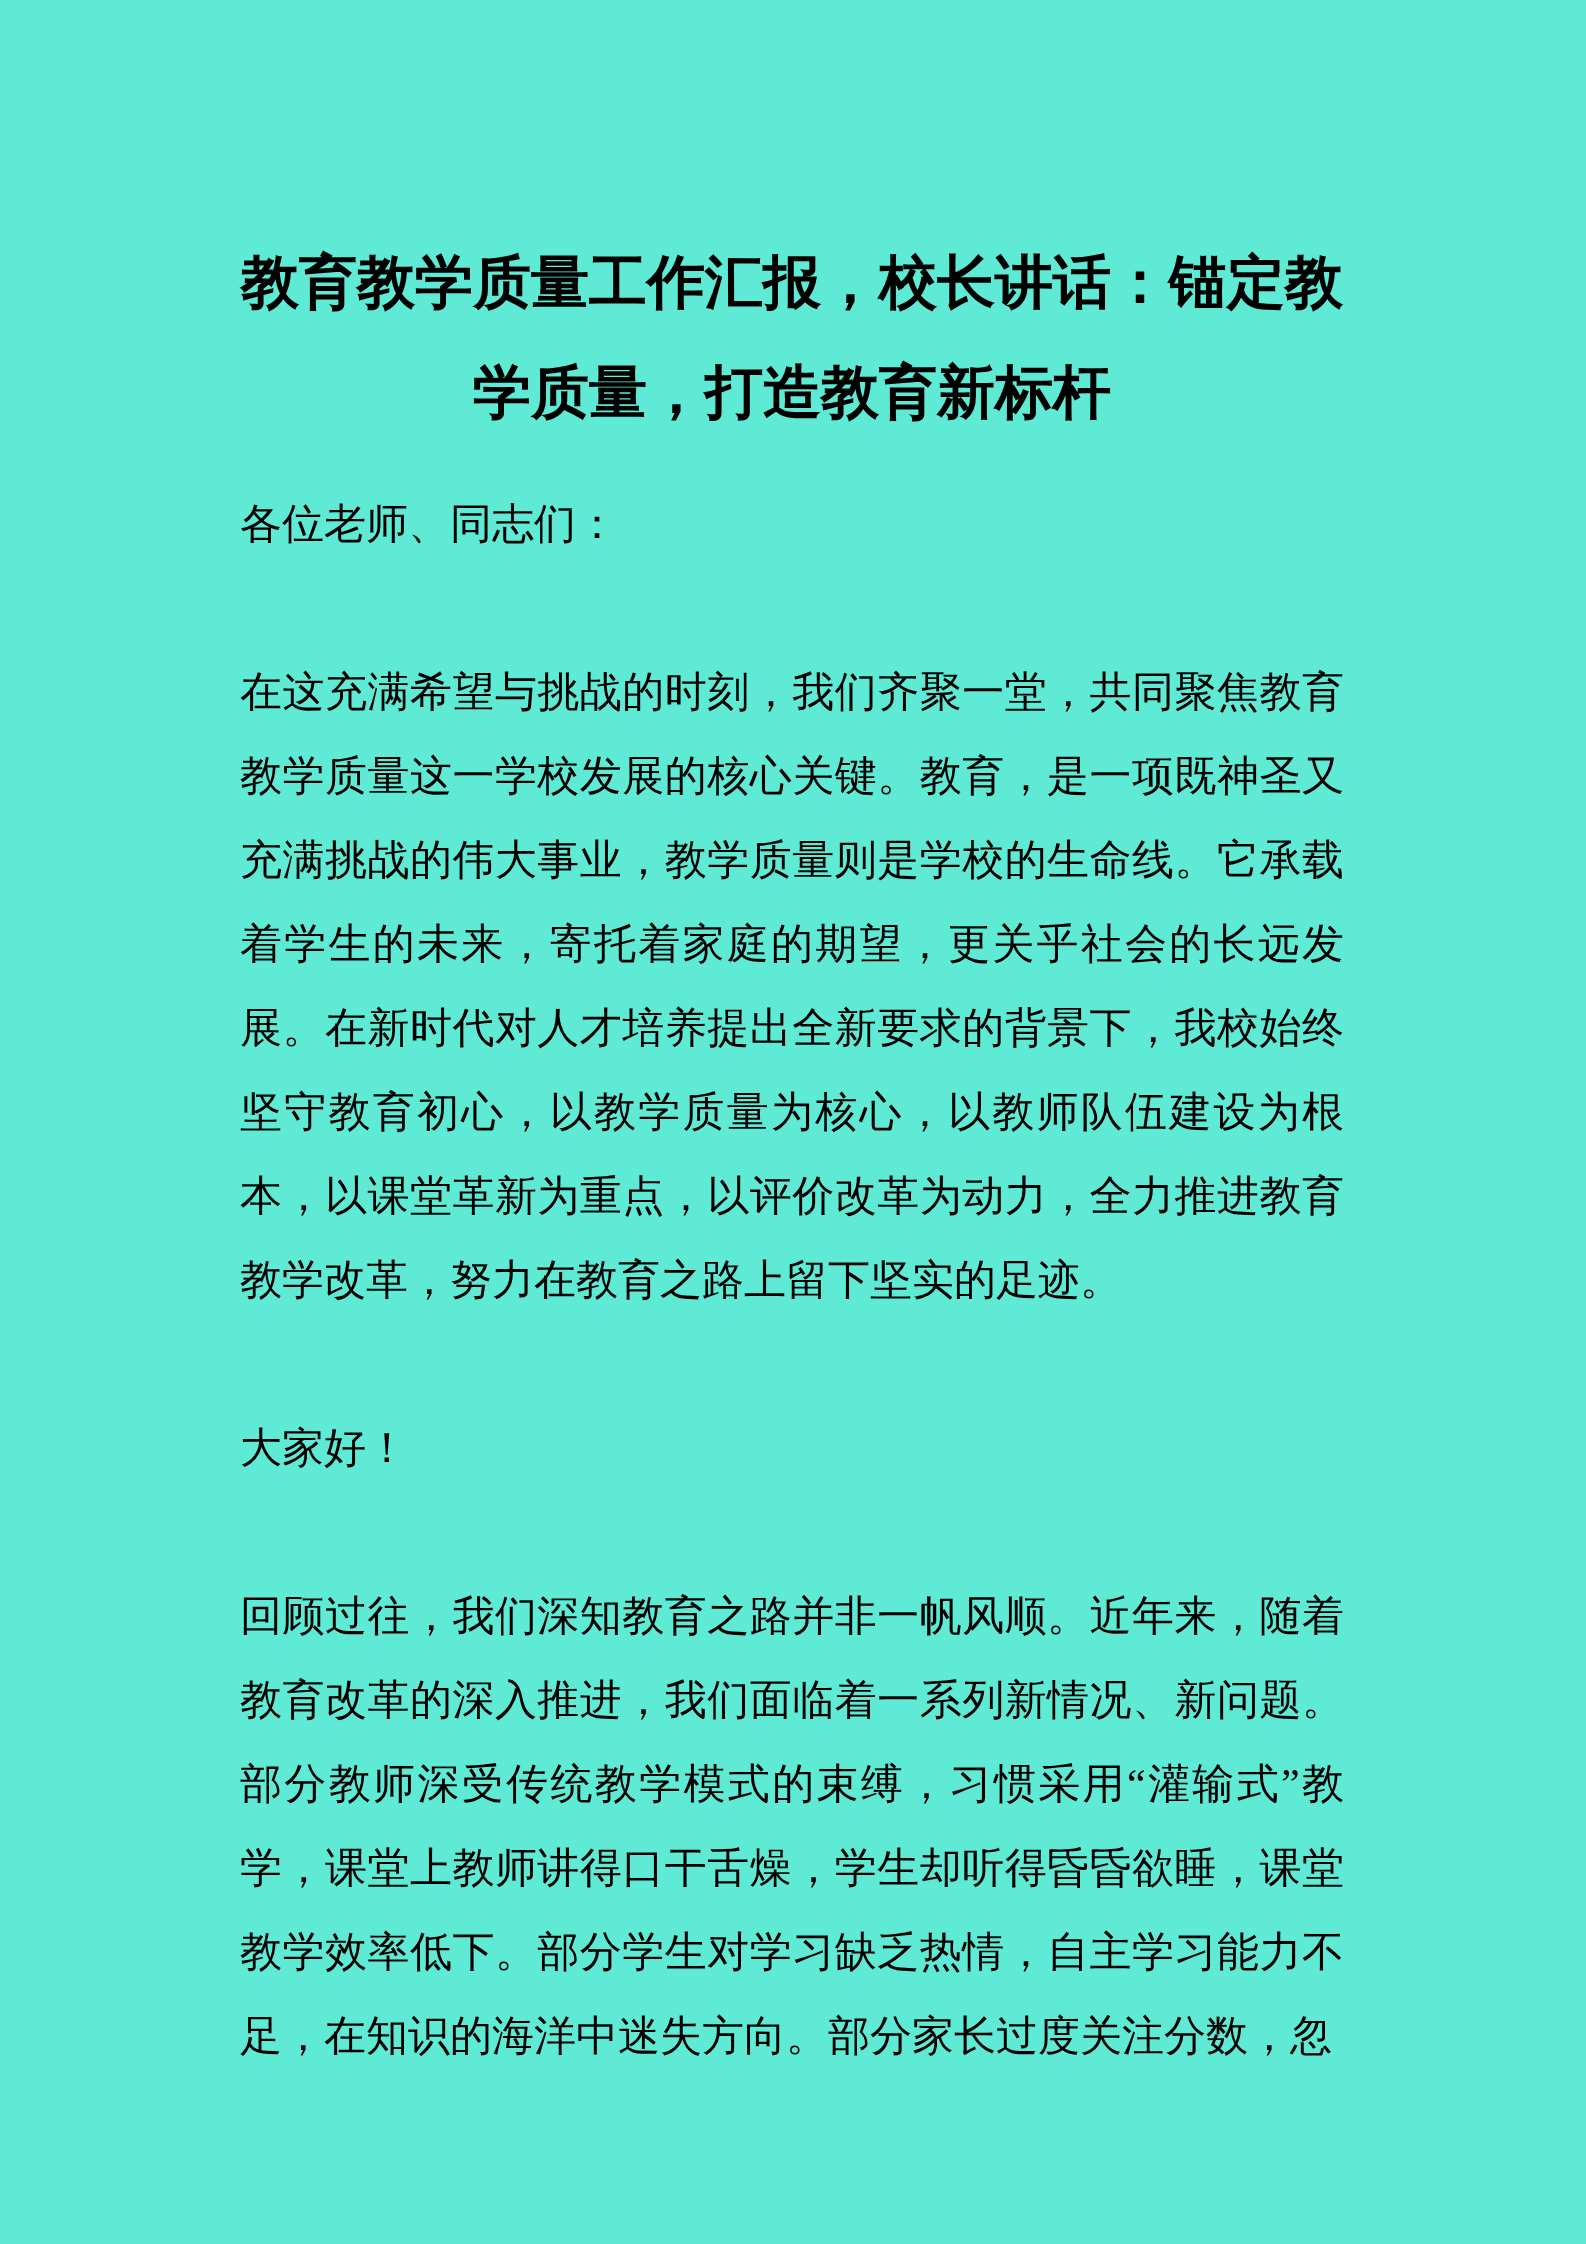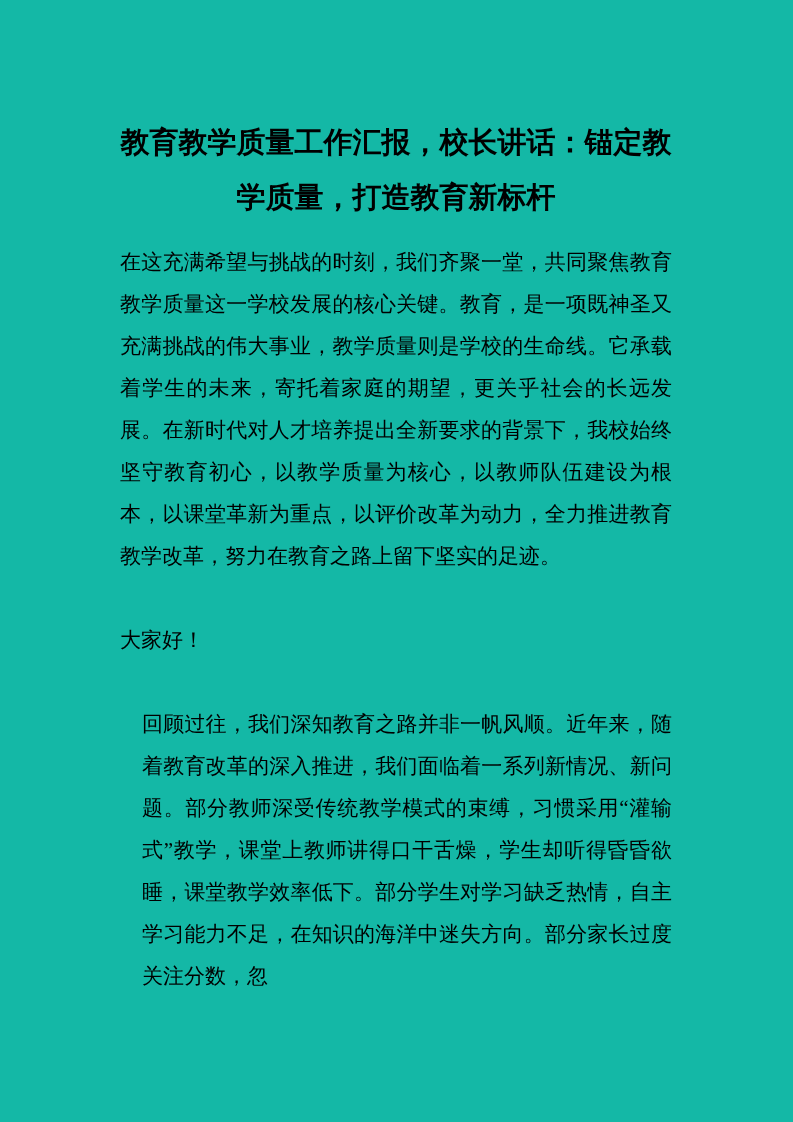--- a/index.html
+++ b/index.html
@@ -5,21 +5,21 @@
   html, body {
     margin: 0;
     padding: 0;
     background: #ffffff;
   }
   .page {
     position: relative;
     width: 793px;
     height: 1122px;
     margin: 0 auto;
-    background: #14b8a6;
+    background: #5eead4;
     box-sizing: border-box;
     padding: 115px 121px 0 120px;
     overflow: hidden;
     font-family: "Liberation Serif", "DejaVu Serif", serif;
     color: #000000;
   }
   .doc-title {
     font-size: 29px;
     font-weight: bold;
     line-height: 55px;
@@ -30,28 +30,28 @@
   .para {
     font-size: 21px;
     line-height: 42px;
     text-align: justify;
     text-justify: inter-character;
     margin: 0 0 42px 0;
     word-break: break-all;
   }
   .para:last-child {
     margin-bottom: 0;
-    margin-left: 22px;
   }
 </style>
 </head>
 <body>
 
 <div class="page">
   <h1 class="doc-title">教育教学质量工作汇报，校长讲话：锚定教学质量，打造教育新标杆</h1>
 
+  <p class="para">各位老师、同志们：</p>
 
   <p class="para">在这充满希望与挑战的时刻，我们齐聚一堂，共同聚焦教育教学质量这一学校发展的核心关键。教育，是一项既神圣又充满挑战的伟大事业，教学质量则是学校的生命线。它承载着学生的未来，寄托着家庭的期望，更关乎社会的长远发展。在新时代对人才培养提出全新要求的背景下，我校始终坚守教育初心，以教学质量为核心，以教师队伍建设为根本，以课堂革新为重点，以评价改革为动力，全力推进教育教学改革，努力在教育之路上留下坚实的足迹。</p>
 
   <p class="para">大家好！</p>
 
   <p class="para">回顾过往，我们深知教育之路并非一帆风顺。近年来，随着教育改革的深入推进，我们面临着一系列新情况、新问题。部分教师深受传统教学模式的束缚，习惯采用“灌输式”教学，课堂上教师讲得口干舌燥，学生却听得昏昏欲睡，课堂教学效率低下。部分学生对学习缺乏热情，自主学习能力不足，在知识的海洋中迷失方向。部分家长过度关注分数，忽</p>
 </div>
 
 </body></html>

